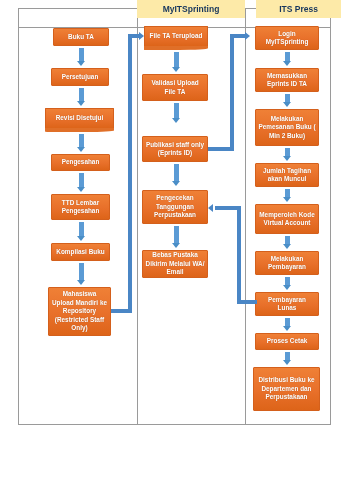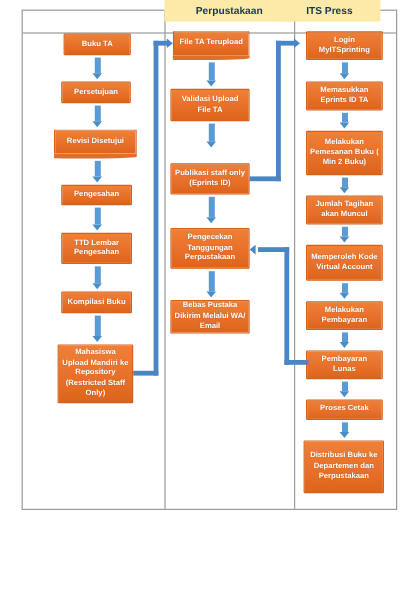--- a/index.html
+++ b/index.html
@@ -129,22 +129,22 @@
 <body>
 
 <div id="flowchart">
 
   <div class="frame">
     <div class="hdr-row"></div>
     <div class="col-div" style="left:118px;"></div>
     <div class="col-div" style="left:226px;"></div>
   </div>
 
-  <div class="hdr-cell" style="left:137px; width:108px;">Perpustakaan</div>
-  <div class="hdr-cell" style="left:232px; width:85px;">ITS Press</div>
+  <div class="hdr-cell" style="left:137px; width:108px;">MyITSprinting</div>
+  <div class="hdr-cell" style="left:256px; width:85px;">ITS Press</div>
 
   <div class="box" style="left:53px; top:28px; width:56px; height:18px;">Buku TA</div>
 
   <div class="arrow-down" style="left:77px; top:48px; height:18px;">
     <div class="shaft" style="height:13px;"></div>
       <div class="head" style="top:13px;"></div>
   </div>
 
   <div class="box" style="left:51px; top:68px; width:58px; height:18px;">Persetujuan</div>
 

